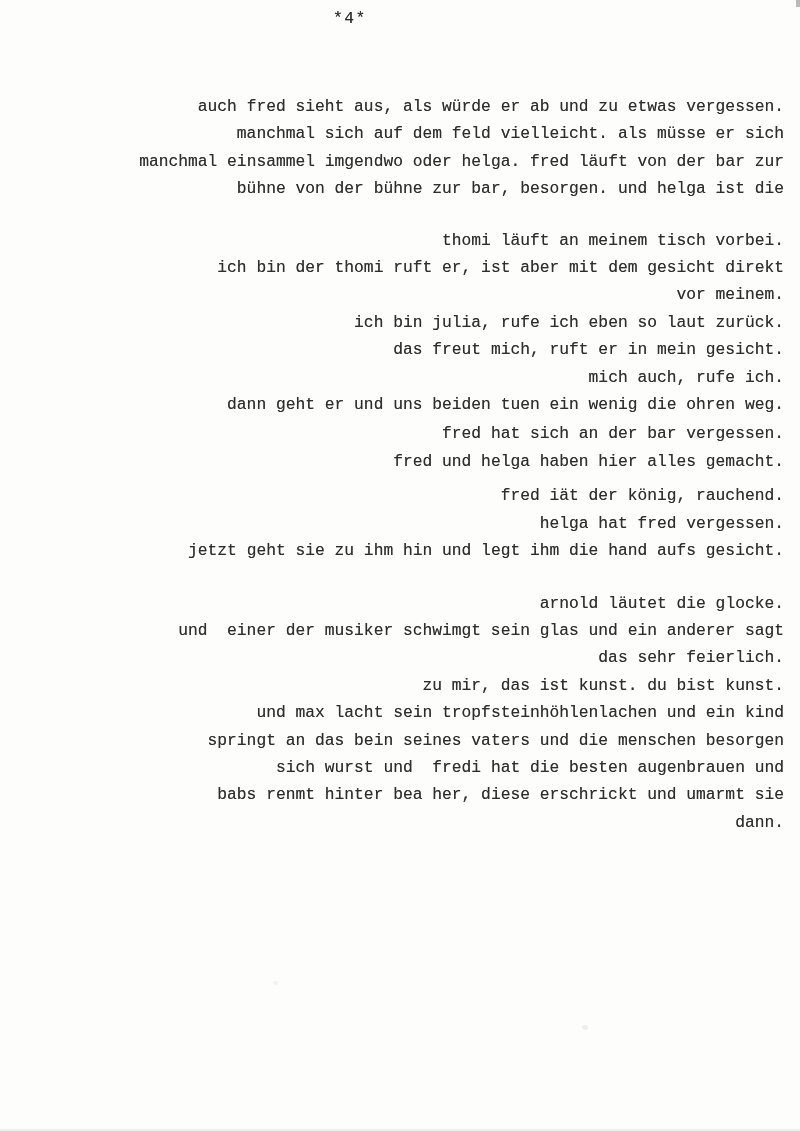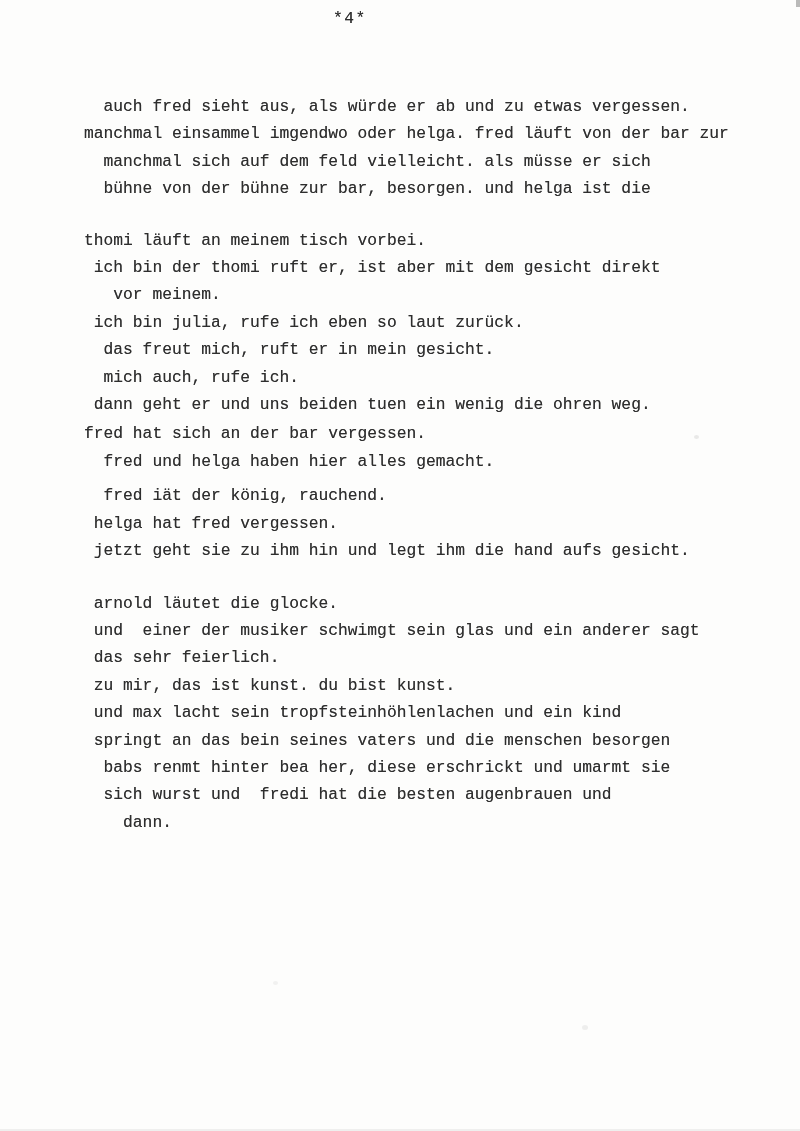--- a/index.html
+++ b/index.html
@@ -34,20 +34,21 @@
     position: absolute;
     left: 84px;
     top: 93px;
     width: 700px;
   }
   .line {
     white-space: pre;
     font-size: 16.3px;
     line-height: 27.4px;
     text-shadow: 0 0 0.6px rgba(30,30,30,0.55);
+    text-align: right;
   }
   
   .paragraph:nth-child(2) { margin-top: 24px; }
   .paragraph:nth-child(3) { margin-top: 2px; }
   .paragraph:nth-child(4) { margin-top: 7px; }
   .paragraph:nth-child(5) { margin-top: 25px; }
   
   .speckle {
     position: absolute;
     border-radius: 50%;
@@ -75,22 +76,22 @@
 </style>
 </head>
 <body>
 
 <div class="page">
   <div class="page-number">*4*</div>
 
   <div class="text-block">
       <div class="paragraph">
         <div class="line">  auch fred sieht aus, als würde er ab und zu etwas vergessen.</div>
+        <div class="line">  manchmal sich auf dem feld vielleicht. als müsse er sich</div>
         <div class="line">manchmal einsammel imgendwo oder helga. fred läuft von der bar zur</div>
-        <div class="line">  manchmal sich auf dem feld vielleicht. als müsse er sich</div>
         <div class="line">  bühne von der bühne zur bar, besorgen. und helga ist die</div>
       </div>
       <div class="paragraph">
         <div class="line">thomi läuft an meinem tisch vorbei.</div>
         <div class="line"> ich bin der thomi ruft er, ist aber mit dem gesicht direkt</div>
         <div class="line">   vor meinem.</div>
         <div class="line"> ich bin julia, rufe ich eben so laut zurück.</div>
         <div class="line">  das freut mich, ruft er in mein gesicht.</div>
         <div class="line">  mich auch, rufe ich.</div>
         <div class="line"> dann geht er und uns beiden tuen ein wenig die ohren weg.</div>
@@ -104,22 +105,22 @@
         <div class="line"> helga hat fred vergessen.</div>
         <div class="line"> jetzt geht sie zu ihm hin und legt ihm die hand aufs gesicht.</div>
       </div>
       <div class="paragraph">
         <div class="line"> arnold läutet die glocke.</div>
         <div class="line"> und  einer der musiker schwimgt sein glas und ein anderer sagt</div>
         <div class="line"> das sehr feierlich.</div>
         <div class="line"> zu mir, das ist kunst. du bist kunst.</div>
         <div class="line"> und max lacht sein tropfsteinhöhlenlachen und ein kind</div>
         <div class="line"> springt an das bein seines vaters und die menschen besorgen</div>
+        <div class="line">  sich wurst und  fredi hat die besten augenbrauen und</div>
         <div class="line">  babs renmt hinter bea her, diese erschrickt und umarmt sie</div>
-        <div class="line">  sich wurst und  fredi hat die besten augenbrauen und</div>
         <div class="line">    dann.</div>
       </div>
     </div>
 
   <div class="speckle s1"></div>
   <div class="speckle s2"></div>
   <div class="speckle s3"></div>
   <div class="edge-mark"></div>
   <div class="bottom-edge"></div>
 </div>

